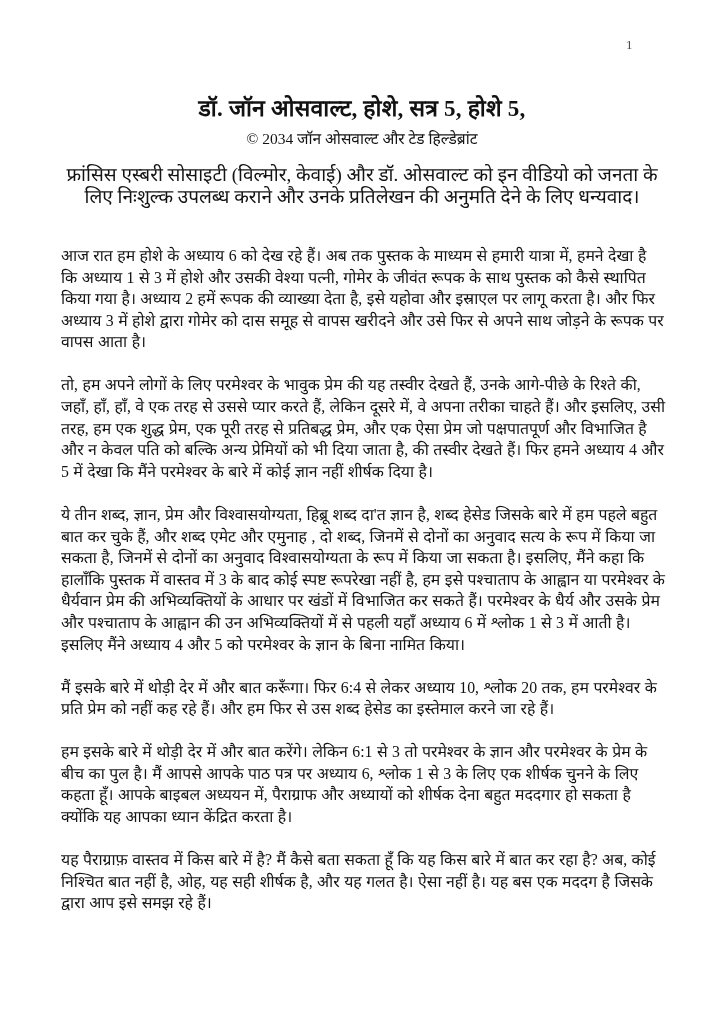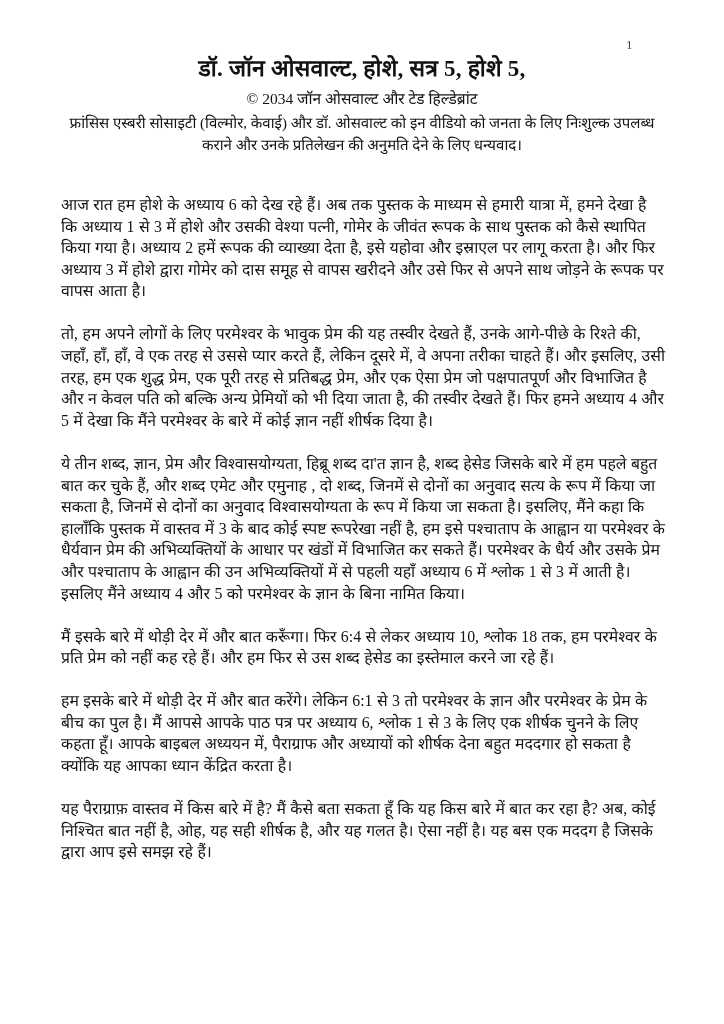--- a/index.html
+++ b/index.html
@@ -18,39 +18,39 @@
   }
   .page-number {
     position: absolute;
     top: 37px;
     left: 626px;
     font-size: 13px;
     color: #4a4a4a;
     font-family: "Liberation Serif", "DejaVu Serif", serif;
   }
   .header {
-    padding-top: 54px;
+    padding-top: 94px;
     text-align: center;
   }
   .doc-title {
     margin: 0;
     font-size: 23px;
     line-height: 30px;
     font-weight: 700;
     letter-spacing: 0.2px;
   }
   .copyright-line {
     margin-top: 4px;
     font-size: 15.5px;
     line-height: 21px;
   }
   .acknowledgment {
-    margin: 4px auto;
+    margin: 15px auto;
     width: 610px;
-    font-size: 15px;
+    font-size: 19px;
     line-height: 21.5px;
     text-align: center;
   }
   .doc-body {
     margin-top: 38px;
     padding-left: 61px;
     padding-right: 58px;
   }
   .doc-body p {
     margin: 0 0 21.5px 0;
@@ -70,18 +70,18 @@
   <div class="header">
     <h1 class="doc-title">डॉ. जॉन ओसवाल्ट, होशे, सत्र 5, होशे 5,</h1>
     <div class="copyright-line">© 2034 जॉन ओसवाल्ट और टेड हिल्डेब्रांट</div>
     <div class="acknowledgment">फ्रांसिस एस्बरी सोसाइटी (विल्मोर, केवाई) और डॉ. ओसवाल्ट को इन वीडियो को जनता के लिए निःशुल्क उपलब्ध कराने और उनके प्रतिलेखन की अनुमति देने के लिए धन्यवाद।</div>
   </div>
 
   <div class="doc-body">
     <p>आज रात हम होशे के अध्याय 6 को देख रहे हैं। अब तक पुस्तक के माध्यम से हमारी यात्रा में, हमने देखा है कि अध्याय 1 से 3 में होशे और उसकी वेश्या पत्नी, गोमेर के जीवंत रूपक के साथ पुस्तक को कैसे स्थापित किया गया है। अध्याय 2 हमें रूपक की व्याख्या देता है, इसे यहोवा और इस्राएल पर लागू करता है। और फिर अध्याय 3 में होशे द्वारा गोमेर को दास समूह से वापस खरीदने और उसे फिर से अपने साथ जोड़ने के रूपक पर वापस आता है।</p>
     <p>तो, हम अपने लोगों के लिए परमेश्वर के भावुक प्रेम की यह तस्वीर देखते हैं, उनके आगे-पीछे के रिश्ते की, जहाँ, हाँ, हाँ, वे एक तरह से उससे प्यार करते हैं, लेकिन दूसरे में, वे अपना तरीका चाहते हैं। और इसलिए, उसी तरह, हम एक शुद्ध प्रेम, एक पूरी तरह से प्रतिबद्ध प्रेम, और एक ऐसा प्रेम जो पक्षपातपूर्ण और विभाजित है और न केवल पति को बल्कि अन्य प्रेमियों को भी दिया जाता है, की तस्वीर देखते हैं। फिर हमने अध्याय 4 और 5 में देखा कि मैंने परमेश्वर के बारे में कोई ज्ञान नहीं शीर्षक दिया है।</p>
     <p>ये तीन शब्द, ज्ञान, प्रेम और विश्वासयोग्यता, हिब्रू शब्द दा'त ज्ञान है, शब्द हेसेड जिसके बारे में हम पहले बहुत बात कर चुके हैं, और शब्द एमेट और एमुनाह , दो शब्द, जिनमें से दोनों का अनुवाद सत्य के रूप में किया जा सकता है, जिनमें से दोनों का अनुवाद विश्वासयोग्यता के रूप में किया जा सकता है। इसलिए, मैंने कहा कि हालाँकि पुस्तक में वास्तव में 3 के बाद कोई स्पष्ट रूपरेखा नहीं है, हम इसे पश्चाताप के आह्वान या परमेश्वर के धैर्यवान प्रेम की अभिव्यक्तियों के आधार पर खंडों में विभाजित कर सकते हैं। परमेश्वर के धैर्य और उसके प्रेम और पश्चाताप के आह्वान की उन अभिव्यक्तियों में से पहली यहाँ अध्याय 6 में श्लोक 1 से 3 में आती है। इसलिए मैंने अध्याय 4 और 5 को परमेश्वर के ज्ञान के बिना नामित किया।</p>
-    <p>मैं इसके बारे में थोड़ी देर में और बात करूँगा। फिर 6:4 से लेकर अध्याय 10, श्लोक 18 तक, हम परमेश्वर के प्रति प्रेम को नहीं कह रहे हैं। और हम फिर से उस शब्द हेसेड का इस्तेमाल करने जा रहे हैं।</p>
+    <p>मैं इसके बारे में थोड़ी देर में और बात करूँगा। फिर 6:4 से लेकर अध्याय 10, श्लोक 20 तक, हम परमेश्वर के प्रति प्रेम को नहीं कह रहे हैं। और हम फिर से उस शब्द हेसेड का इस्तेमाल करने जा रहे हैं।</p>
     <p>हम इसके बारे में थोड़ी देर में और बात करेंगे। लेकिन 6:1 से 3 तो परमेश्वर के ज्ञान और परमेश्वर के प्रेम के बीच का पुल है। मैं आपसे आपके पाठ पत्र पर अध्याय 6, श्लोक 1 से 3 के लिए एक शीर्षक चुनने के लिए कहता हूँ। आपके बाइबल अध्ययन में, पैराग्राफ और अध्यायों को शीर्षक देना बहुत मददगार हो सकता है क्योंकि यह आपका ध्यान केंद्रित करता है।</p>
     <p>यह पैराग्राफ़ वास्तव में किस बारे में है? मैं कैसे बता सकता हूँ कि यह किस बारे में बात कर रहा है? अब, कोई निश्चित बात नहीं है, ओह, यह सही शीर्षक है, और यह गलत है। ऐसा नहीं है। यह बस एक मददग है जिसके द्वारा आप इसे समझ रहे हैं।</p>
   </div>
 
 </div>
 
 </body></html>

